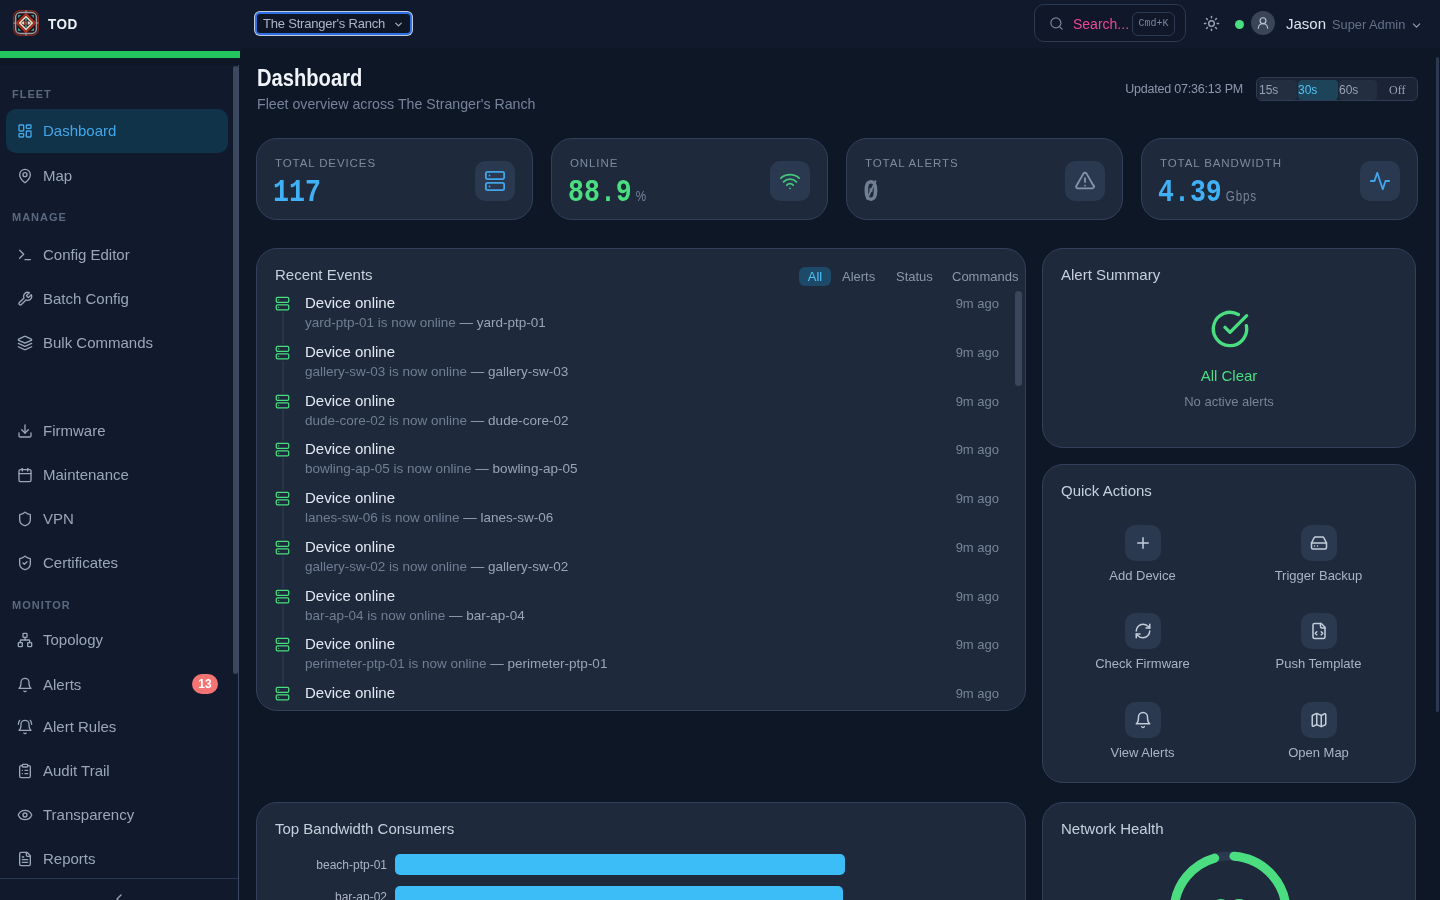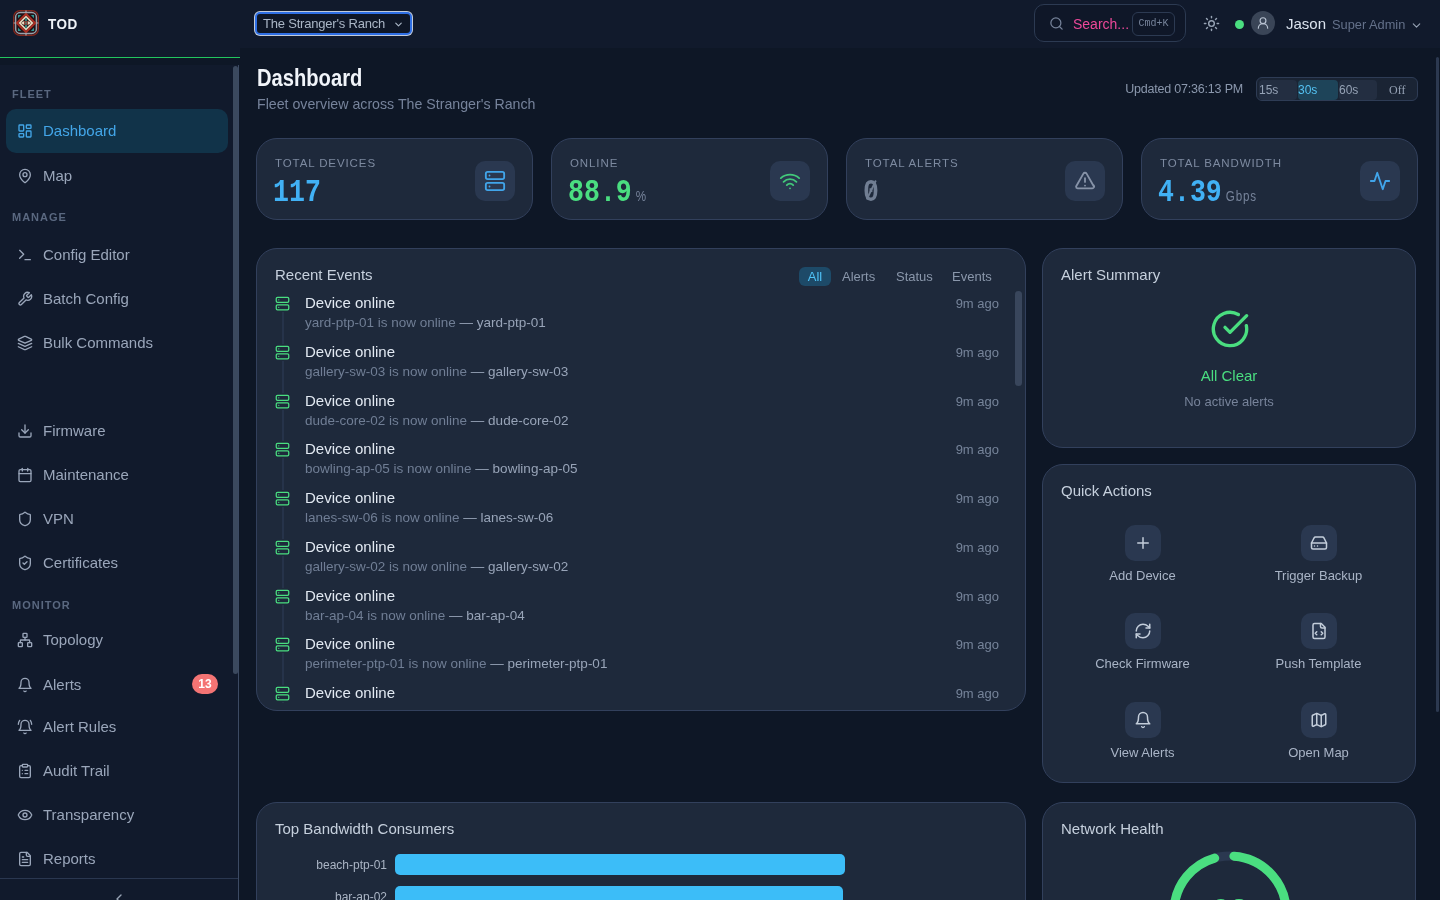--- a/index.html
+++ b/index.html
@@ -1,21 +1,21 @@
 <!DOCTYPE html>
 <html><head>
 <meta charset="utf-8">
 <style>
   * { margin:0; padding:0; box-sizing:border-box; }
   html,body { width:1440px; height:900px; overflow:hidden; background:#0e1726; font-family:"Liberation Sans", sans-serif; }
   body { position:relative; }
   svg { display:block; }
 
   
-  #topbar { position:absolute; left:0; top:0; width:1440px; height:58px; background:#111a2c; border-bottom:1px solid #22c55e; }
+  #topbar { position:absolute; left:0; top:0; width:1440px; height:58px; background:#111a2c; border-bottom:7px solid #22c55e; }
   #logo { position:absolute; left:13px; top:10px; width:26px; height:26px; }
   #brand { position:absolute; left:48px; top:15px; font-size:15px; font-weight:bold; color:#eef2f7; letter-spacing:0.5px; transform:scaleX(0.9); transform-origin:left; }
   #selectbox { position:absolute; left:255px; top:12px; width:157px; height:23px; background:#0e1626; border:2px solid #2f6fe4; border-radius:5px; box-shadow:0 0 0 1px #c2cbd9; color:#aab6c6; font-size:13px; letter-spacing:-0.2px; line-height:19px; padding-left:6px; }
   #selectbox .chev { position:absolute; right:6px; top:5px; }
   #search { position:absolute; left:1034px; top:4px; width:152px; height:38px; border:1px solid #2c3a52; border-radius:10px; background:#0f1728; }
   #search .mag { position:absolute; left:14px; top:11px; }
   #search .ph { position:absolute; left:38px; top:11px; font-size:14px; color:#ec4899; }
   #search .kbd { position:absolute; left:97px; top:7px; width:43px; height:24px; border:1px solid #2c3a52; border-radius:6px; color:#76839a; font-family:"Liberation Mono", monospace; font-size:10px; text-align:center; line-height:22px; }
   .sun { position:absolute; left:1203px; top:15px; }
   .gdot { position:absolute; left:1235px; top:20px; width:9px; height:9px; border-radius:50%; background:#4ade80; }
@@ -332,21 +332,21 @@
           <polyline points="22 12 18 12 15 21 9 3 6 12 2 12"></polyline>
         </svg>
       </div>
   </div>
 
   <div class="card" id="events" style="left:16px; top:200px; width:770px; height:463px; overflow:hidden;">
     <div class="cardtitle">Recent Events</div>
     <div class="tabpill">All</div>
     <div class="tab" style="left:585px;">Alerts</div>
     <div class="tab" style="left:639px;">Status</div>
-    <div class="tab" style="left:695px;">Events</div>
+    <div class="tab" style="left:695px;">Commands</div>
     <div id="evlist">
         <div id="timeline"></div>
         <div class="evt" style="top: 45px;">
     <span class="eicon">
             <svg width="15" height="15" viewBox="0 0 24 24" fill="none" stroke="#4ade80" stroke-width="2" stroke-linecap="round" stroke-linejoin="round">
               <rect width="20" height="8" x="2" y="2" rx="2" ry="2"></rect>
               <rect width="20" height="8" x="2" y="14" rx="2" ry="2"></rect>
               <line x1="6" x2="6.01" y1="6" y2="6"></line>
               <line x1="6" x2="6.01" y1="18" y2="18"></line>
             </svg>

